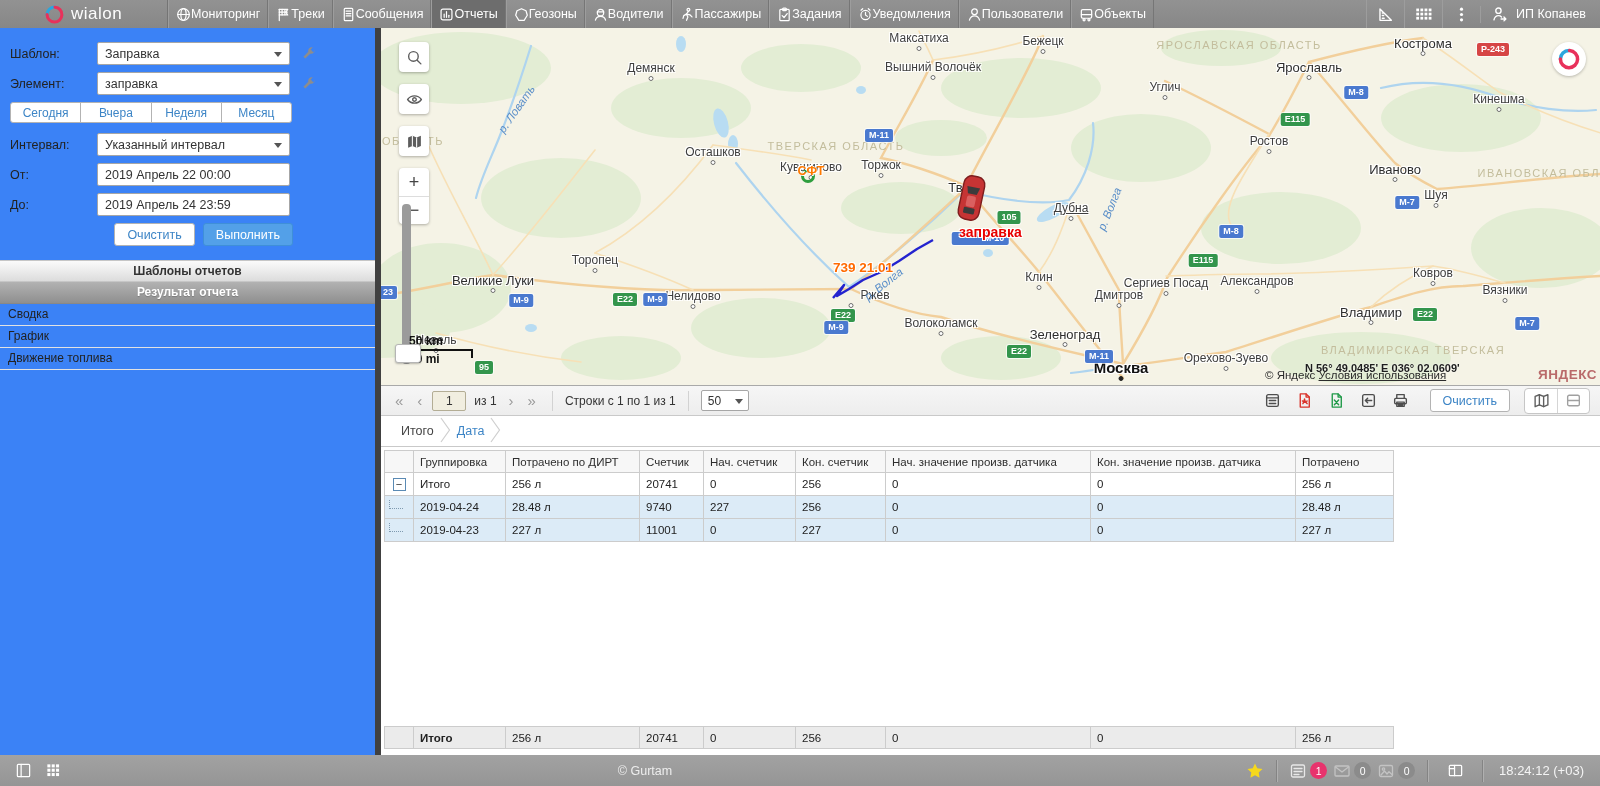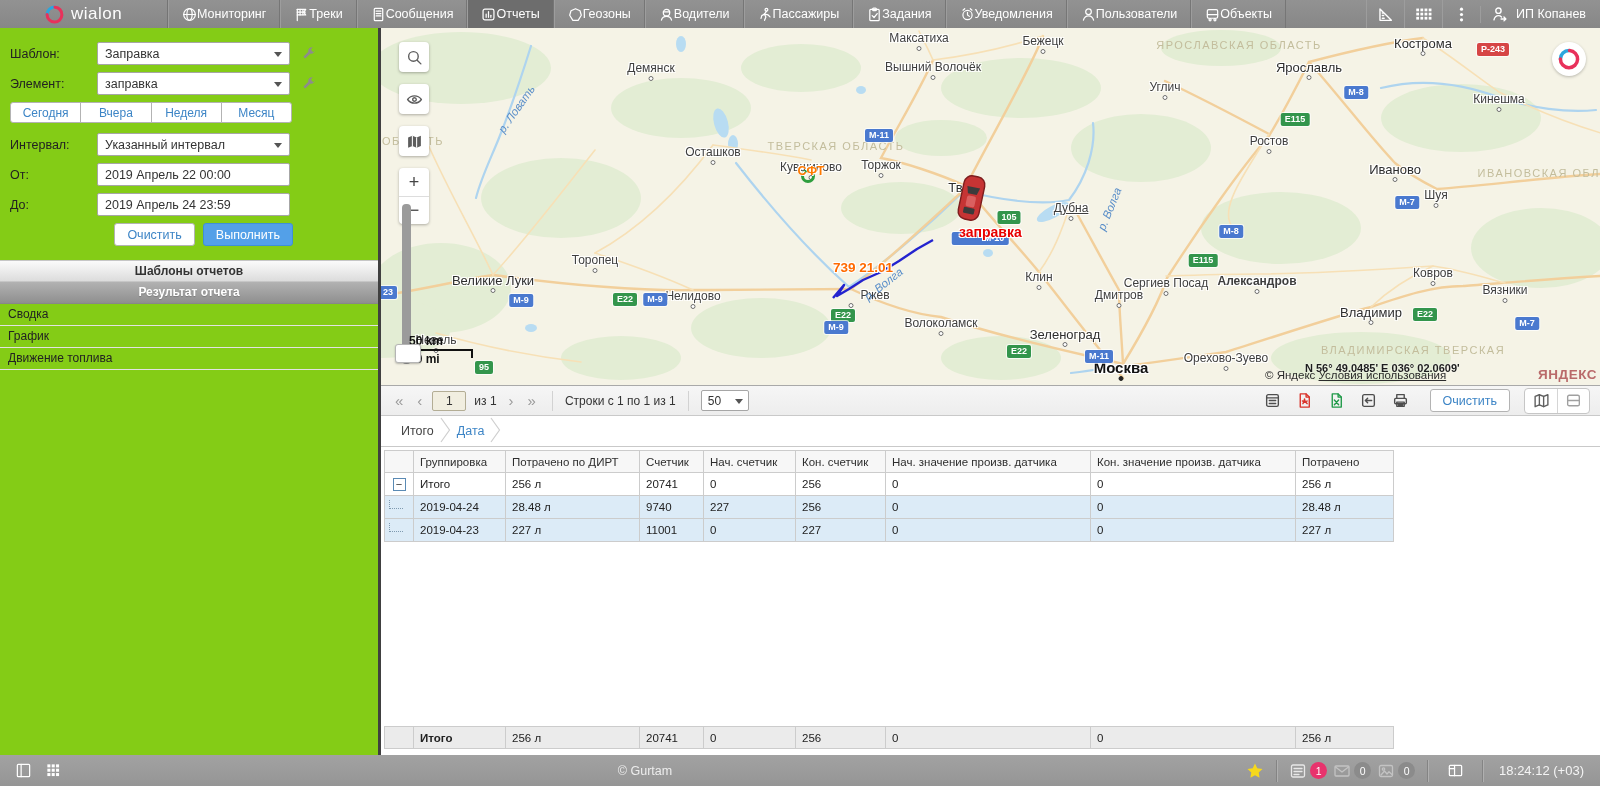--- a/index.html
+++ b/index.html
@@ -7,31 +7,31 @@
   body { font-family:"Liberation Sans","DejaVu Sans",sans-serif; font-size:12px; color:#333; background:#fff; }
   .svgicon { display:inline-flex; align-items:center; justify-content:center; }
   .svgicon svg { width:100%; height:100%; display:block; }
 
   
   .topbar { height:28px; background:linear-gradient(#929292,#878787); display:flex; align-items:stretch; color:#fff; }
   .logo { width:168px; display:flex; align-items:center; justify-content:center; gap:7px; border-right:1px solid #747474; }
   .logo-mark { width:19px; height:19px; }
   .logo-text { font-size:17px; letter-spacing:.5px; color:#fdfdfd; }
   .nav-tabs { display:flex; align-items:stretch; }
-  .nav-tab { display:flex; align-items:center; gap:0; padding:0 13px; border-right:1px solid #767676; border-left:1px solid #9d9d9d; font-size:12.5px; cursor:default; white-space:nowrap; }
+  .nav-tab { display:flex; align-items:center; gap:0; padding:0 7px; border-right:1px solid #767676; border-left:1px solid #9d9d9d; font-size:12.5px; cursor:default; white-space:nowrap; }
   .nav-tab.active { background:#6d6d6d; }
   .nav-tab .ticon { width:15px; height:15px; }
   .topbar-right { margin-left:auto; display:flex; align-items:center; gap:0; }
   .tb-ic { width:38px; height:28px; display:flex; align-items:center; justify-content:center; border-left:1px solid #9d9d9d; }
   .tb-ic .svgicon { width:17px; height:17px; }
   .tb-user { display:flex; align-items:center; gap:8px; padding:0 14px 0 10px; border-left:1px solid #9d9d9d; font-size:12.5px; }
 
   
   .main { display:flex; height:727px; }
-  .sidebar { width:381px; min-width:381px; border-right:3px solid #404040; background:#84cc16; }
+  .sidebar { width:381px; min-width:381px; border-right:6px solid #404040; background:#3b82f6; }
   .form { padding:14px 10px 6px 10px; }
   .frow { display:flex; align-items:center; margin-bottom:7px; }
   .frow .flabel { width:87px; font-size:12.5px; color:#222; }
   .sel, .inp { width:193px; height:23px; border:1px solid #a6a6a6; border-radius:2px; background:#fff; display:flex; align-items:center; padding:0 7px; font-size:12.5px; color:#333; position:relative; }
   .sel .caret { position:absolute; right:7px; top:9px; width:0; height:0; border-left:4px solid transparent; border-right:4px solid transparent; border-top:5px solid #555; }
   .wrench { margin-left:11px; width:16px; height:16px; color:#8d8d8d; }
   .quick { display:flex; width:282px; margin:3px 0 10px 0; }
   .qbtn { flex:1; height:21px; border:1px solid #b3b3b3; margin-left:-1px; background:#fff; color:#3d85c6; font-size:12px; display:flex; align-items:center; justify-content:center; cursor:default; }
   .qbtn:first-child { margin-left:0; border-radius:3px 0 0 3px; }
   .qbtn:last-child { border-radius:0 3px 3px 0; }
@@ -494,21 +494,21 @@
           <div class="city" style="left: 494px; top: 260px;">Ржев</div>
           <div class="cdot" style="left: 470px; top: 275px;"></div>
           <div class="city" style="left: 560px; top: 288px;">Волоколамск</div>
           <div class="cdot" style="left: 560px; top: 303px;"></div>
           <div class="city" style="left: 658px; top: 242px;">Клин</div>
           <div class="cdot" style="left: 658px; top: 257px;"></div>
           <div class="city" style="left: 738px; top: 260px;">Дмитров</div>
           <div class="cdot" style="left: 738px; top: 275px;"></div>
           <div class="city" style="left: 785px; top: 248px;">Сергиев Посад</div>
           <div class="cdot" style="left: 785px; top: 263px;"></div>
-          <div class="city" style="left: 876px; top: 246px; font-weight: bold;">Александров</div>
+          <div class="city" style="left: 876px; top: 246px;">Александров</div>
           <div class="cdot" style="left: 876px; top: 261px;"></div>
           <div class="city lg" style="left: 684px; top: 299px;">Зеленоград</div>
           <div class="cdot" style="left: 684px; top: 314px;"></div>
           <div class="city bold" style="left: 740px; top: 331px;">Москва</div>
           <div class="cdot fill" style="left: 740px; top: 348px;"></div>
           <div class="city" style="left: 845px; top: 323px;">Орехово-Зуево</div>
           <div class="cdot" style="left: 845px; top: 338px;"></div>
           <div class="city lg" style="left: 990px; top: 277px;">Владимир</div>
           <div class="cdot" style="left: 990px; top: 292px;"></div>
           <div class="city" style="left: 1052px; top: 238px;">Ковров</div>

